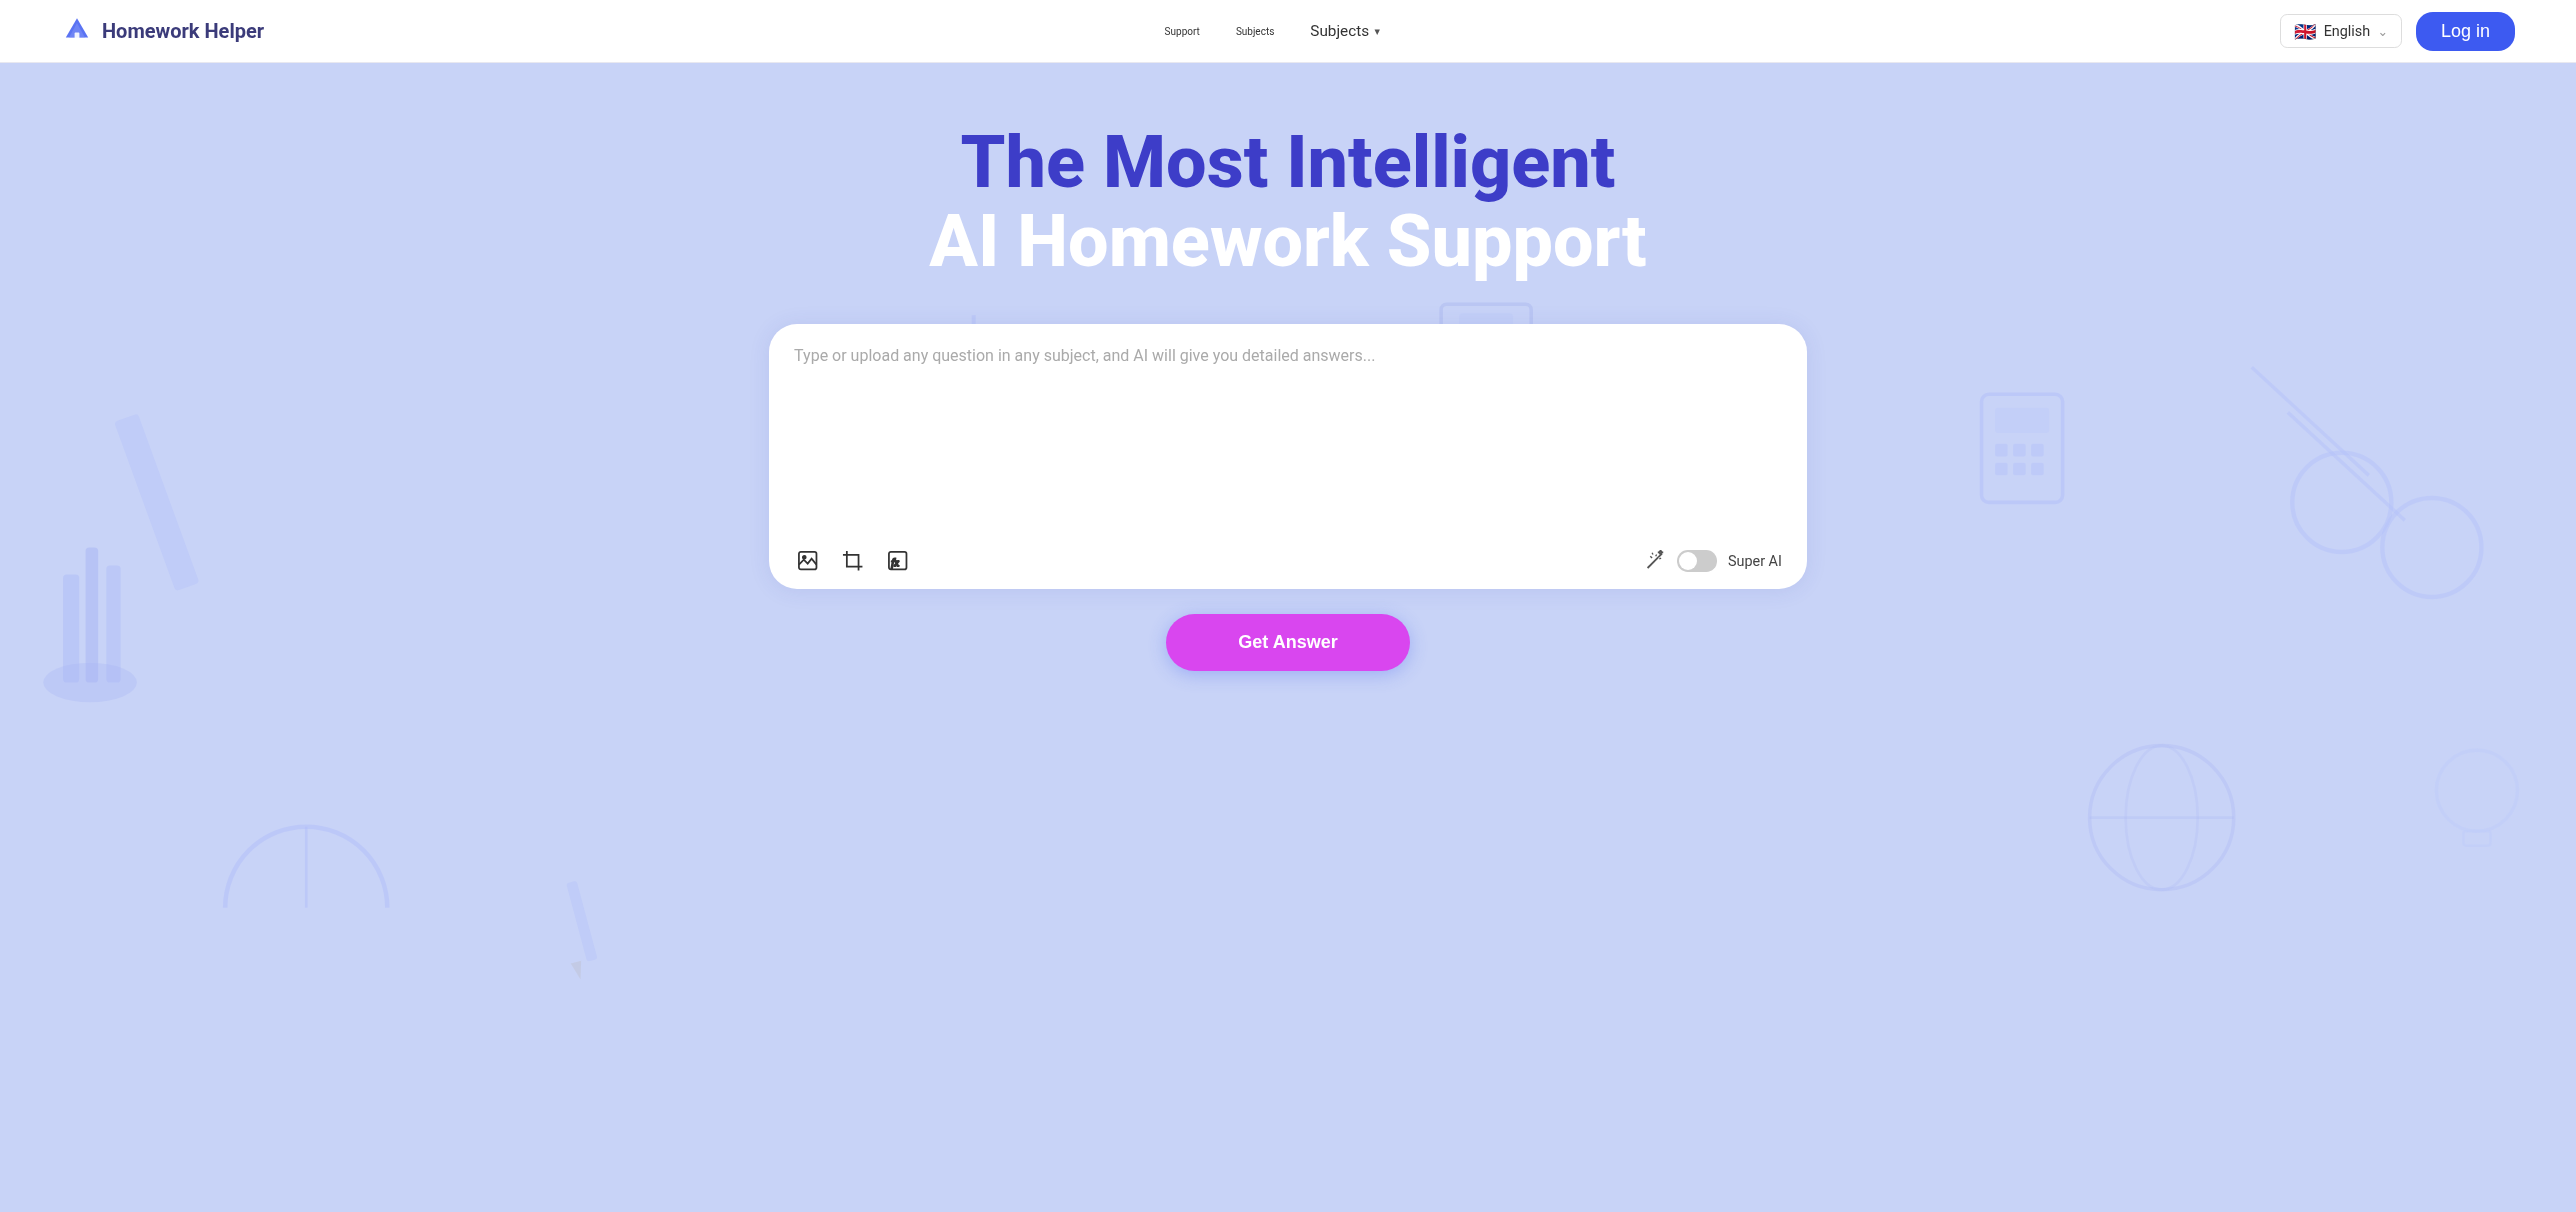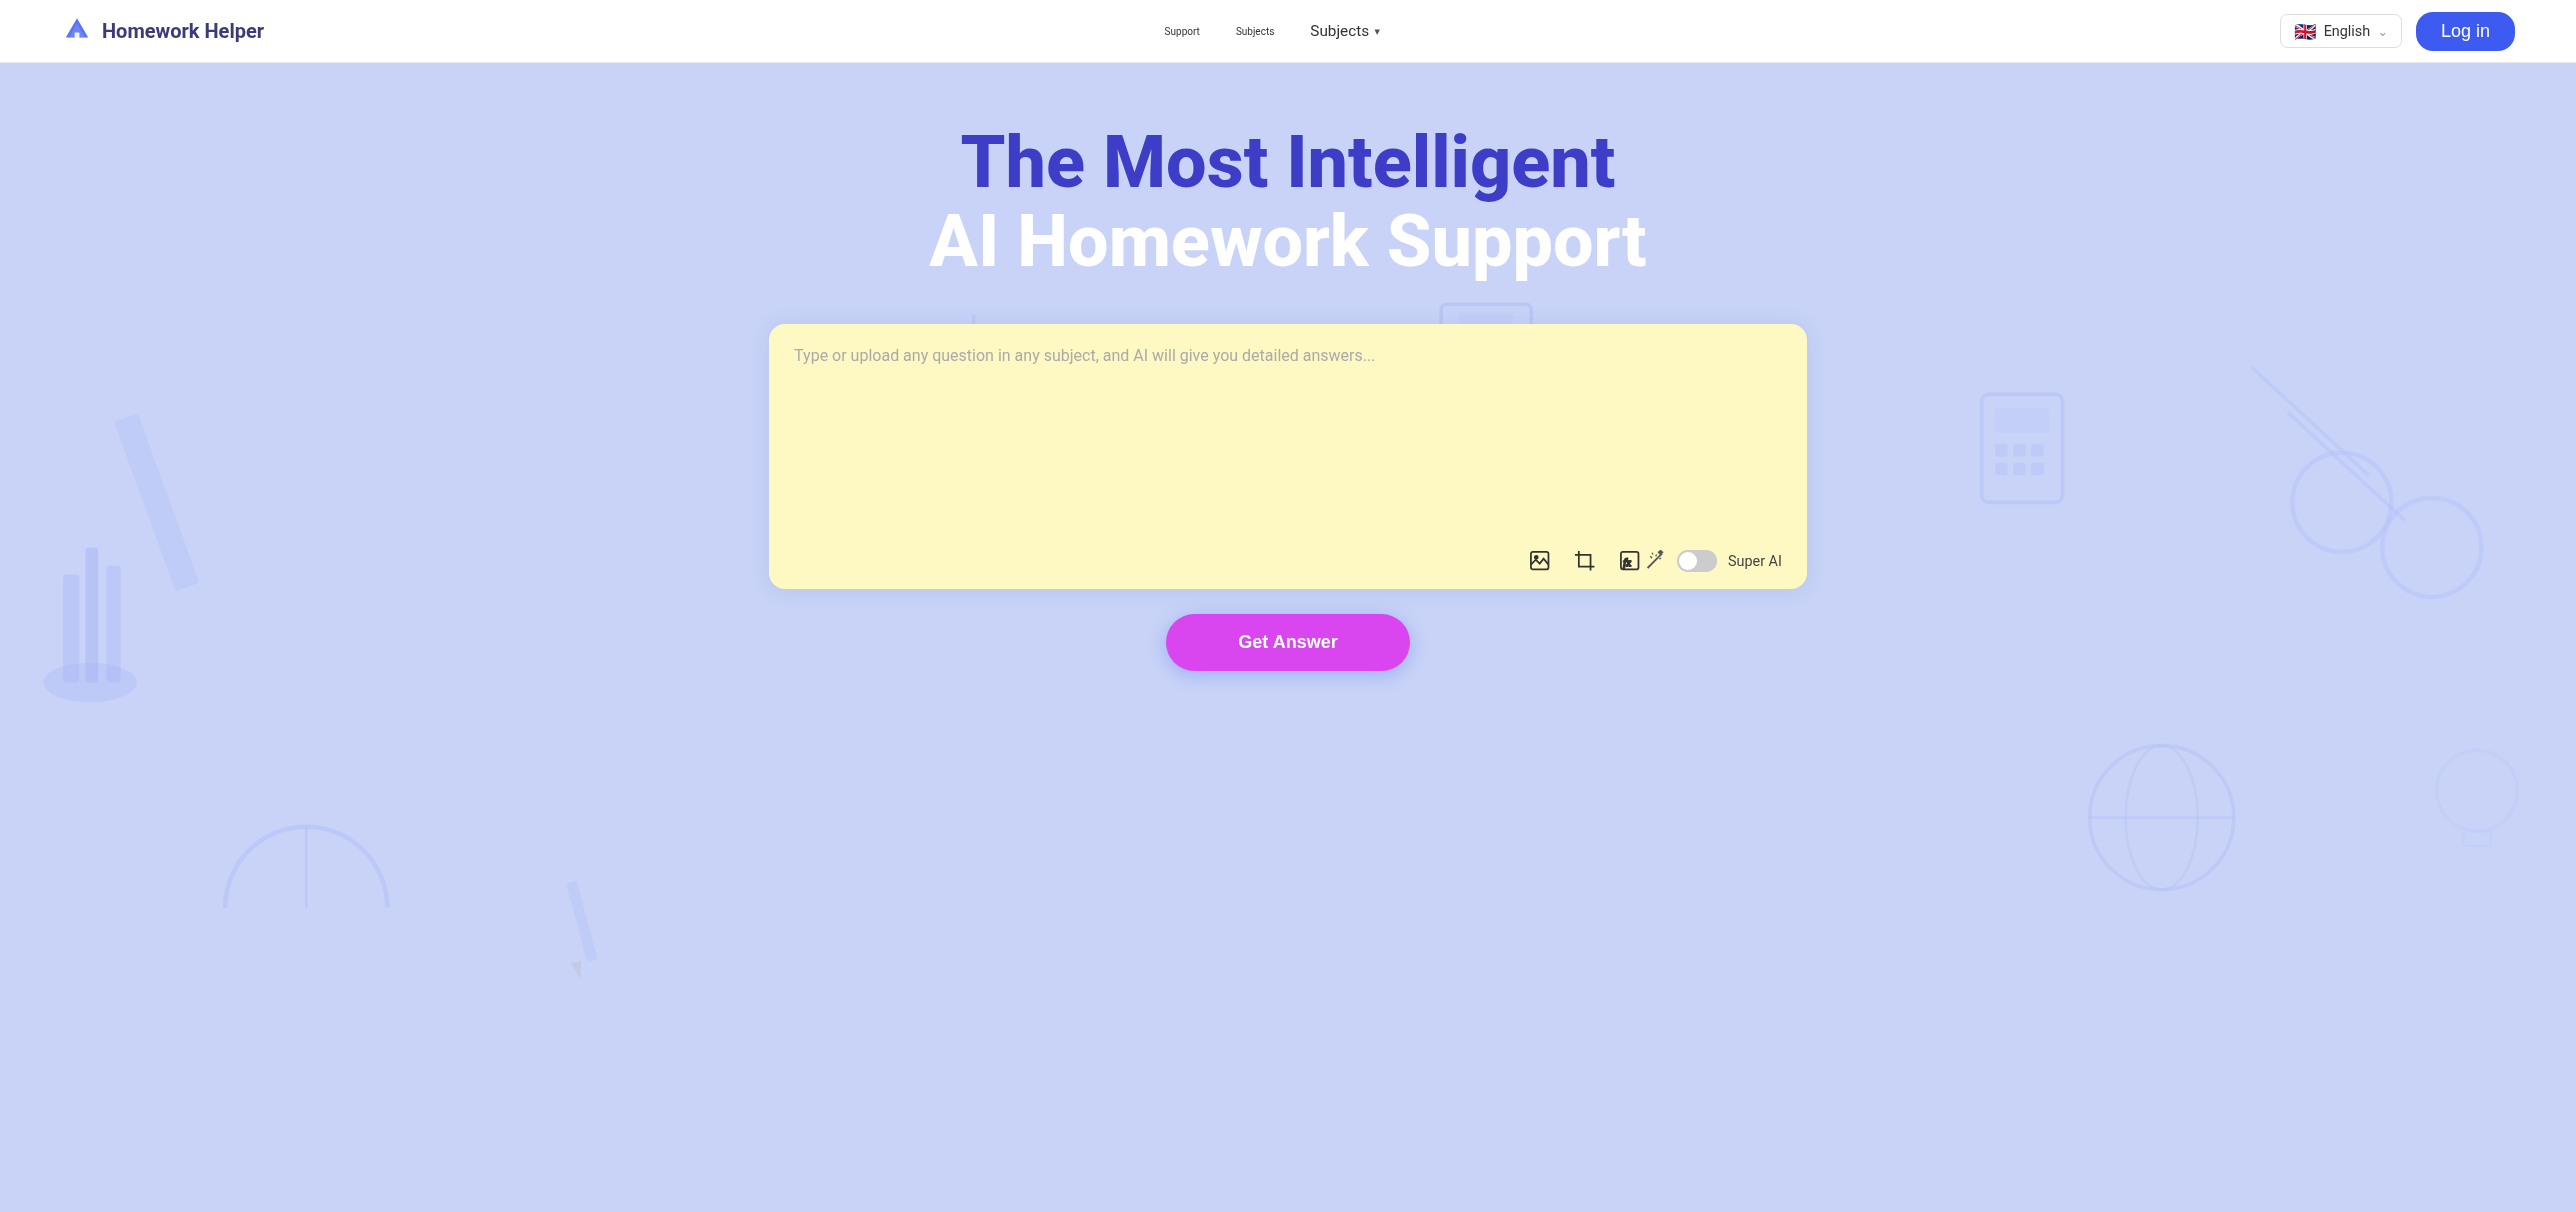--- a/index.html
+++ b/index.html
@@ -144,29 +144,28 @@
     .hero-title-line1 {
       color: #3d3dc8;
     }
 
     .hero-title-line2 {
       color: #fff;
     }
 
     
     .question-box {
-      background: #fef9c3;
-      border-radius: 16px;
+      background: #ffffff;
+      border-radius: 28px;
       width: 100%;
       max-width: 1045px;
       box-shadow: 0 1.8px 21.6px rgba(60,70,180,0.10);
       padding: 21.6px 25px 14.4px 25px;
       display: flex;
       flex-direction: column;
-      align-items: flex-end;
     }
 
     .question-textarea {
       border: none;
       outline: none;
       resize: none;
       font-size: 16px;
       color: #888;
       width: 100%;
       min-height: 180px;

